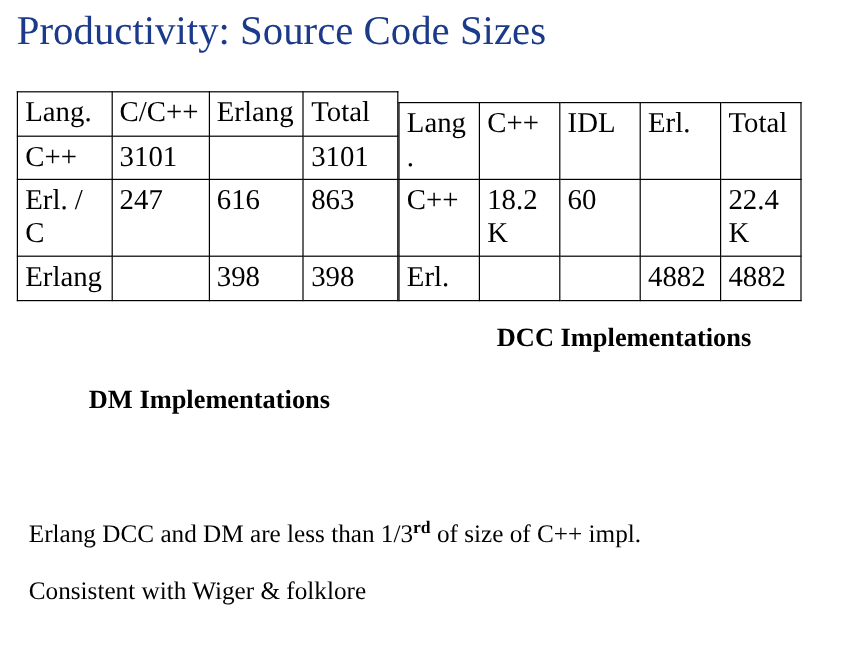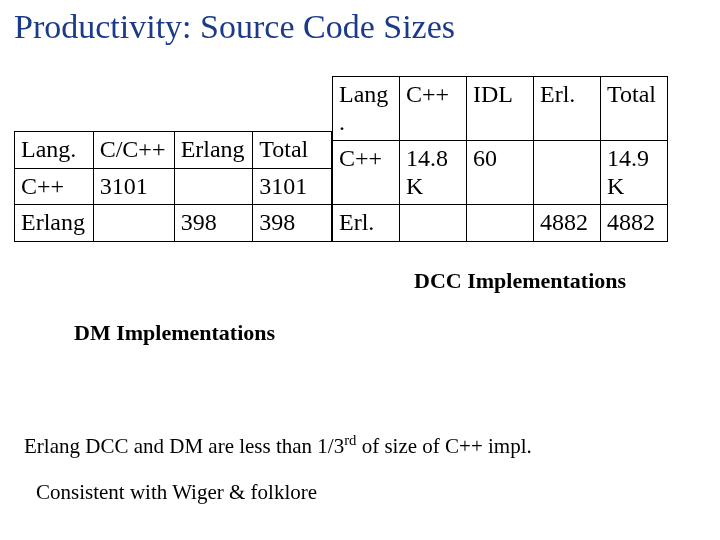--- a/index.html
+++ b/index.html
@@ -62,22 +62,22 @@
   }
   .cap-left { left: 60px; top: 244px; }
   .cap-right { left: 400px; top: 192px; }
 
   .notes {
     position: absolute;
     left: 24px;
     font-size: 21px;
   }
   .note1 { top: 432px; }
-  .note2 { top: 480px; margin-left: 12px; }
-  sup { font-size: 0.7em; }
+  .note2 { top: 480px; }
+  sup { font-size: 0.7em; font-weight: bold; }
 </style>
 </head>
 <body>
 
 <div class="slide">
 
   <h1 class="title">Productivity: Source Code Sizes</h1>
 
   <div class="tables-row">
 
@@ -89,43 +89,49 @@
         <td>Erlang</td>
         <td>Total</td>
       </tr>
       <tr>
         <td>C++</td>
         <td>3101</td>
         <td></td>
         <td>3101</td>
       </tr>
       <tr>
+        <td>Erl. / C</td>
+        <td>247</td>
+        <td>616</td>
+        <td>863</td>
+      </tr>
+      <tr>
         <td>Erlang</td>
         <td></td>
         <td>398</td>
         <td>398</td>
       </tr>
     </tbody>
       </table>
 
     <table class="t2">
       <tbody>
           <tr>
         <td>Lang.</td>
         <td>C++</td>
         <td>IDL</td>
         <td>Erl.</td>
         <td>Total</td>
       </tr>
       <tr>
         <td>C++</td>
-        <td>14.8K</td>
+        <td>18.2K</td>
         <td>60</td>
         <td></td>
-        <td>14.9K</td>
+        <td>22.4K</td>
       </tr>
       <tr>
         <td>Erl.</td>
         <td></td>
         <td></td>
         <td>4882</td>
         <td>4882</td>
       </tr>
     </tbody>
       </table>

